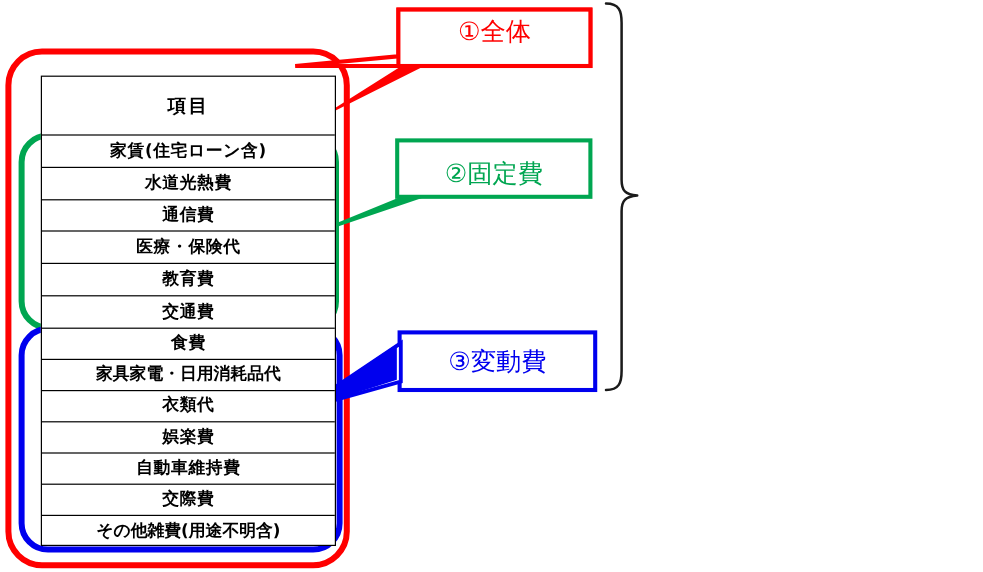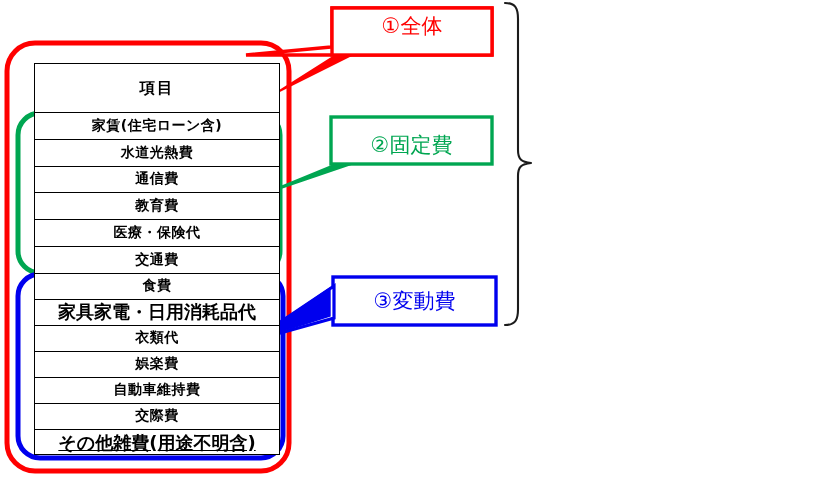--- a/index.html
+++ b/index.html
@@ -27,29 +27,29 @@
   }
   .row{
     box-sizing:border-box;
     border-bottom:1.4px solid #000;
     display:flex;align-items:center;justify-content:center;
     font-weight:bold;
     color:#000;
     letter-spacing:0.5px;
     white-space:nowrap;
   }
-  .row:last-child{border-bottom:none;text-decoration:underline;}
+  .row:last-child{border-bottom:none;}
   .row.header{
     height:49px;
     font-size:15.5px;
     letter-spacing:2px;
   }
   .row.fixed{height:26.8px;font-size:14px;}
   .row.var{height:26px;font-size:14px;}
-  .row.tight{font-size:18px;letter-spacing:0;}
+  .row.tight{font-size:14px;letter-spacing:0;}
 
   
   .callout-label{
     position:absolute;
     display:flex;align-items:center;justify-content:center;
     font-size:21px;
     white-space:nowrap;
     z-index:6;
   }
   #lbl1{left:332px;top:3px;width:160px;height:46px;color:#ff0000;}
@@ -101,22 +101,22 @@
              C518,319 516,325 505,325" fill="none" stroke="#1b1b1b" stroke-width="2.1" stroke-linecap="round" stroke-linejoin="round"></path>
   </svg>
 
   <div class="table-wrap">
 
     <div class="row header">項目</div>
 
     <div class="row fixed">家賃(住宅ローン含)</div>
     <div class="row fixed">水道光熱費</div>
     <div class="row fixed">通信費</div>
+    <div class="row fixed">医療・保険代</div>
     <div class="row fixed">教育費</div>
-    <div class="row fixed">医療・保険代</div>
     <div class="row fixed">交通費</div>
 
     <div class="row var">食費</div>
     <div class="row var tight">家具家電・日用消耗品代</div>
     <div class="row var">衣類代</div>
     <div class="row var">娯楽費</div>
     <div class="row var">自動車維持費</div>
     <div class="row var">交際費</div>
     <div class="row var tight">その他雑費(用途不明含)</div>
   </div>

